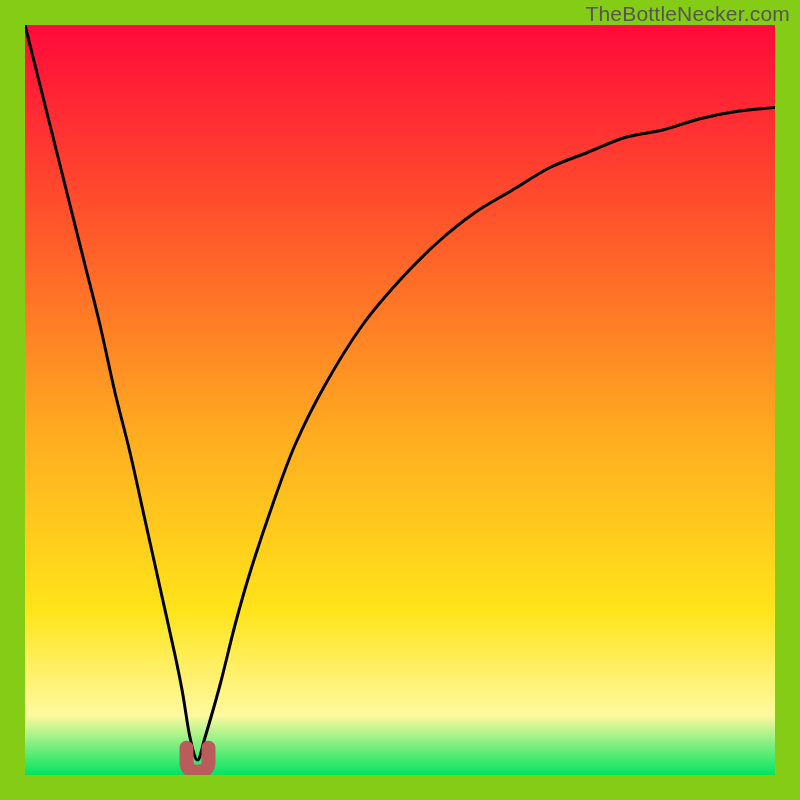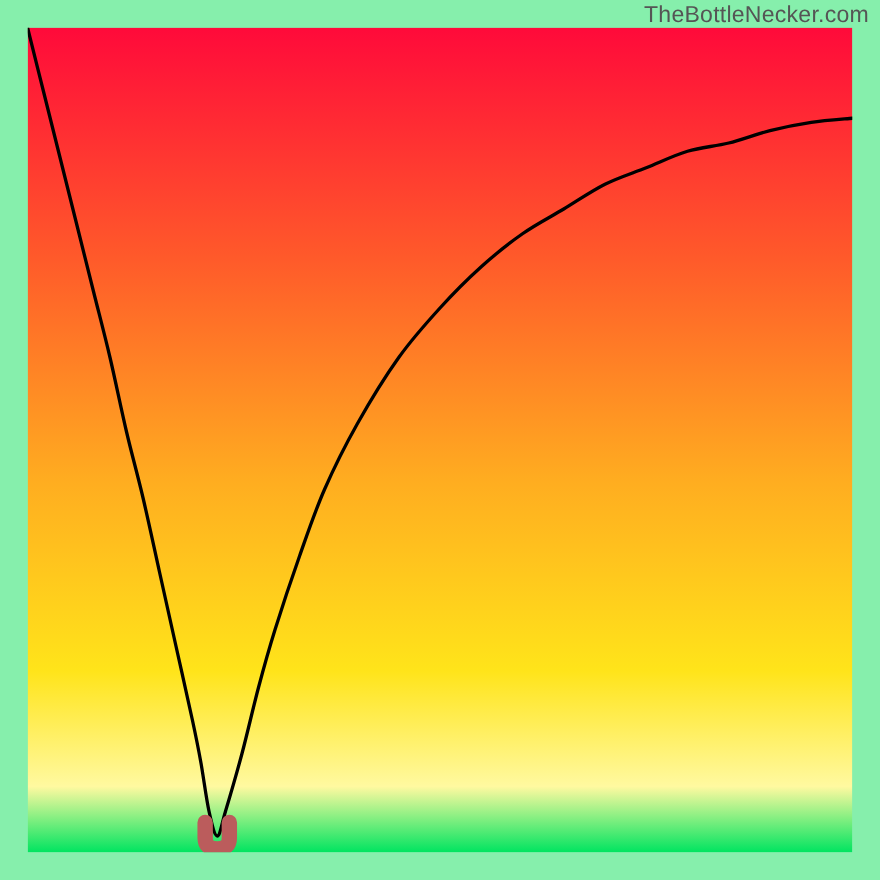--- a/index.html
+++ b/index.html
@@ -9,21 +9,21 @@
     height: 800px;
     overflow: hidden;
     font-family: Arial, Helvetica, sans-serif;
   }
   .frame {
     position: absolute;
     left: 0;
     top: 0;
     width: 800px;
     height: 800px;
-    background: #86efac;
+    background: #84cc16;
   }
   .plot {
     position: absolute;
     left: 25px;
     top: 25px;
     width: 750px;
     height: 750px;
     overflow: hidden;
   }
   .attribution {

